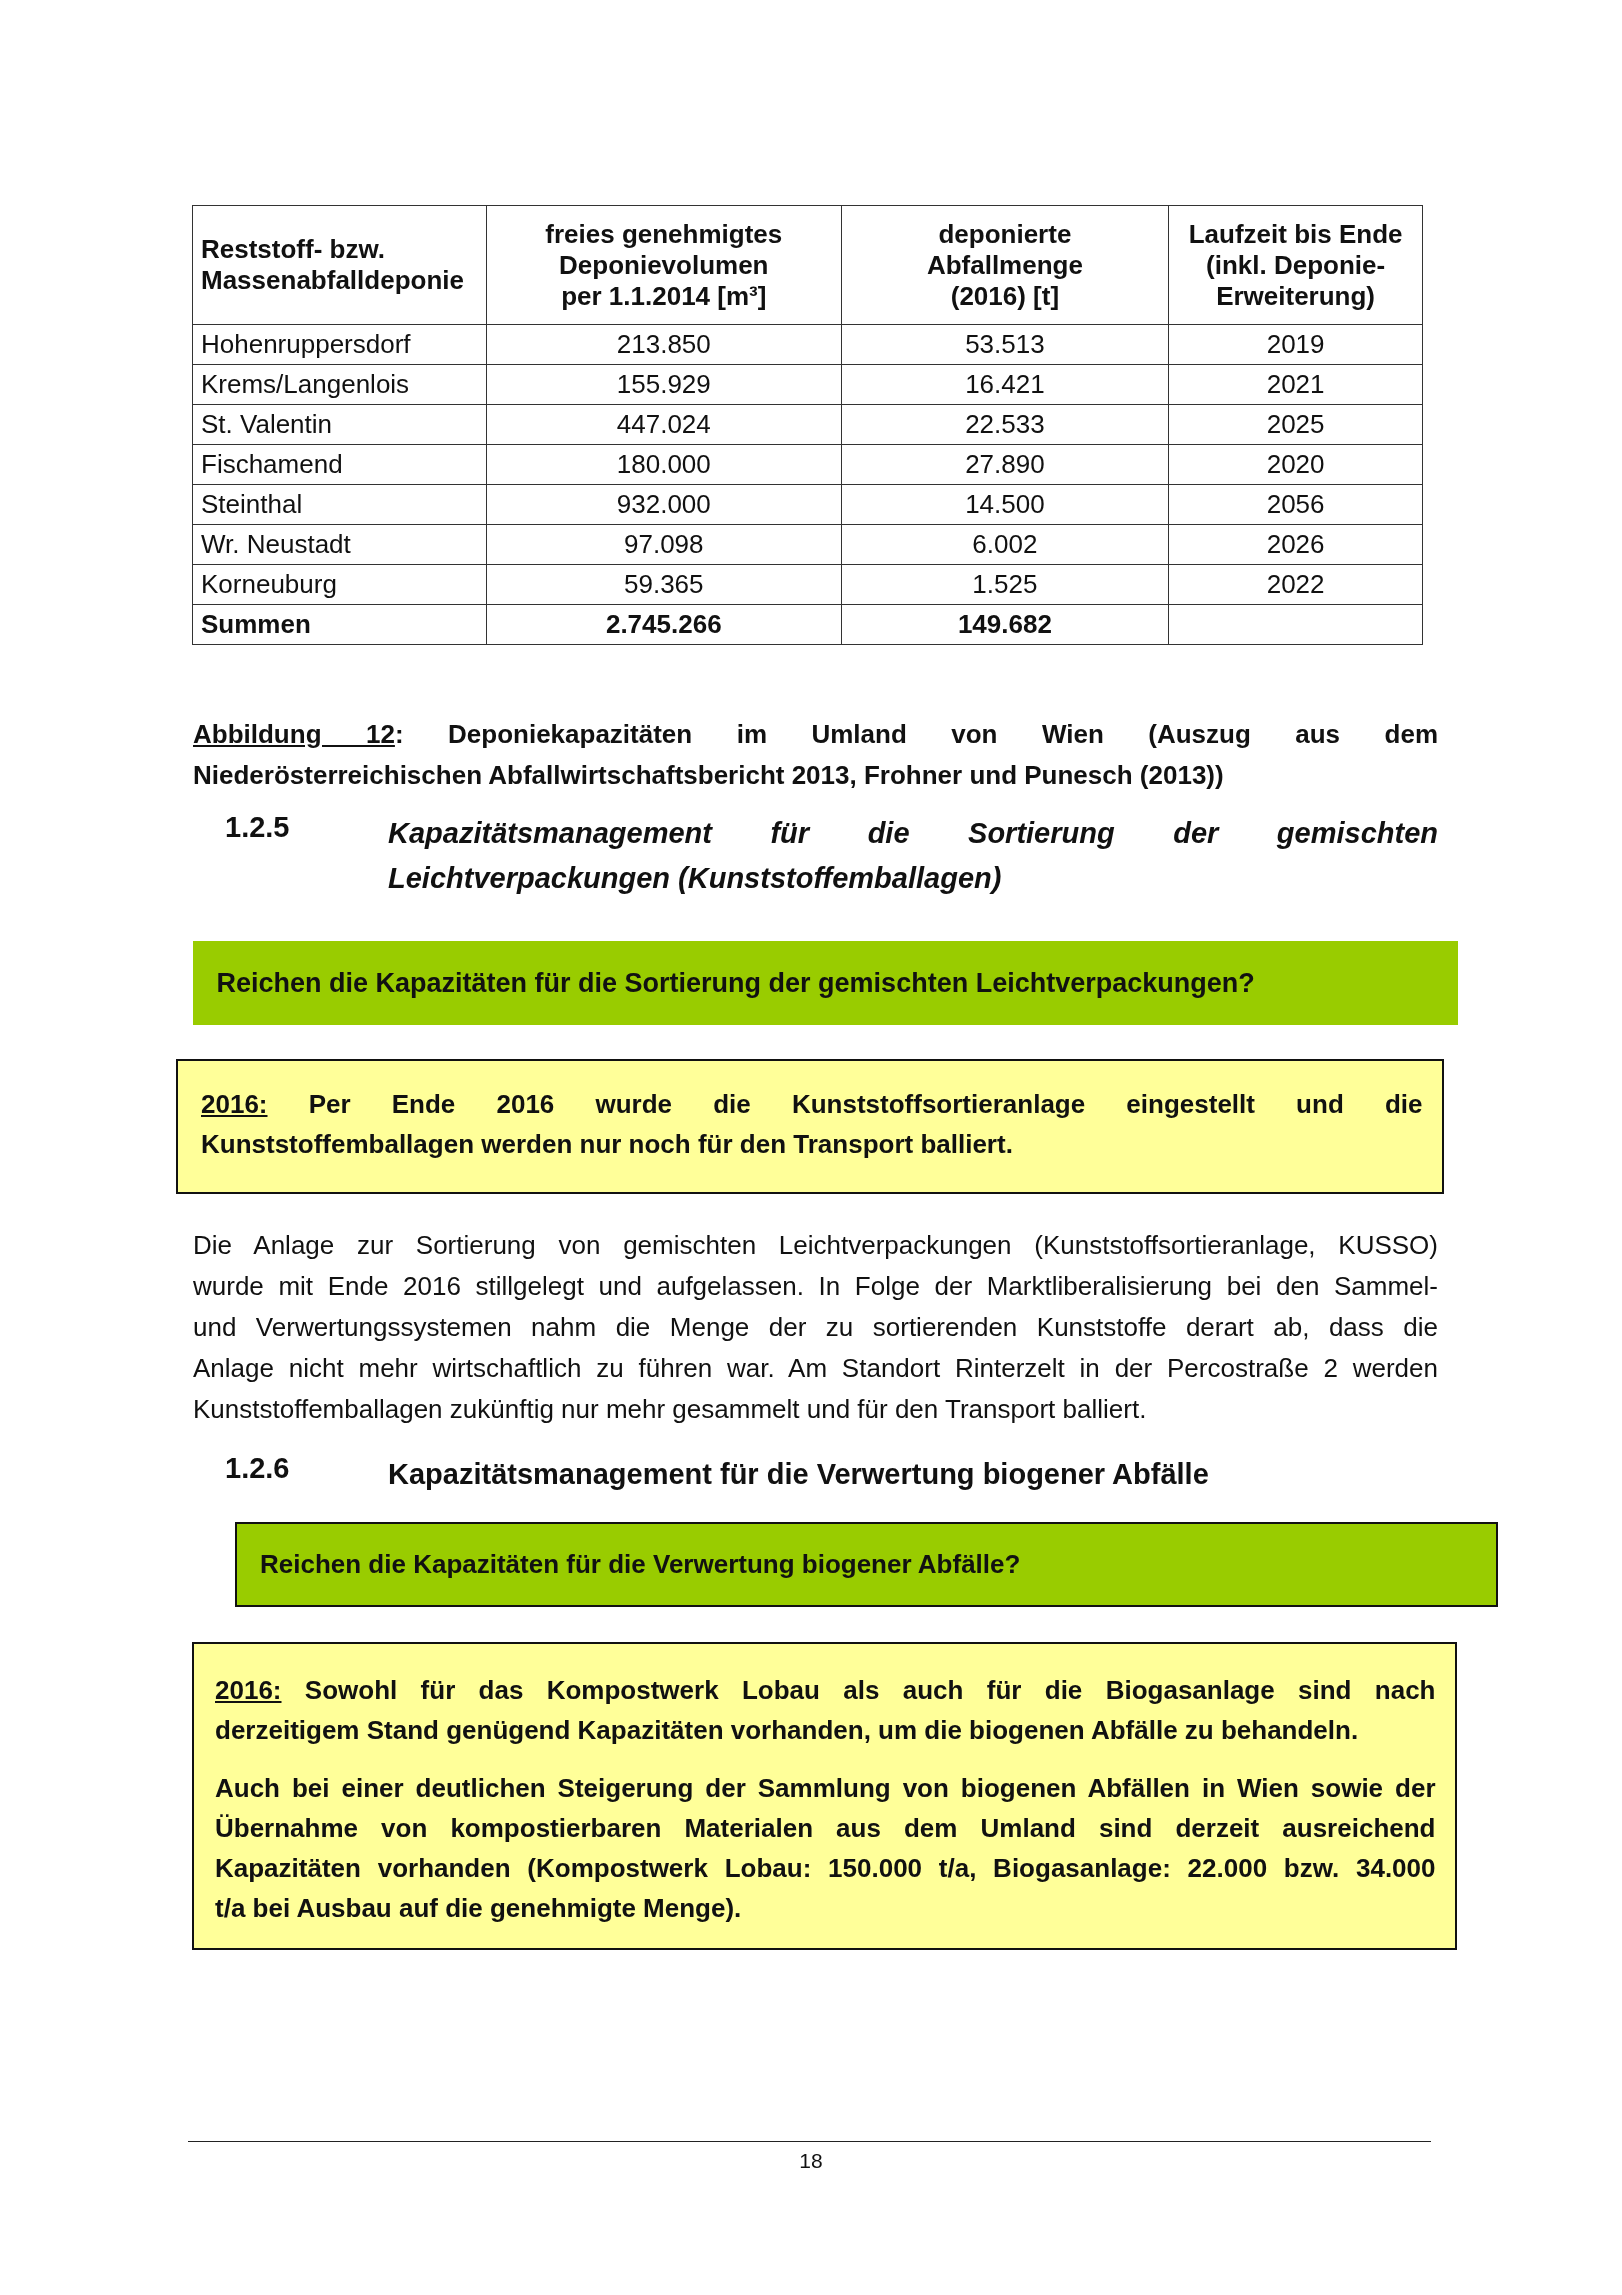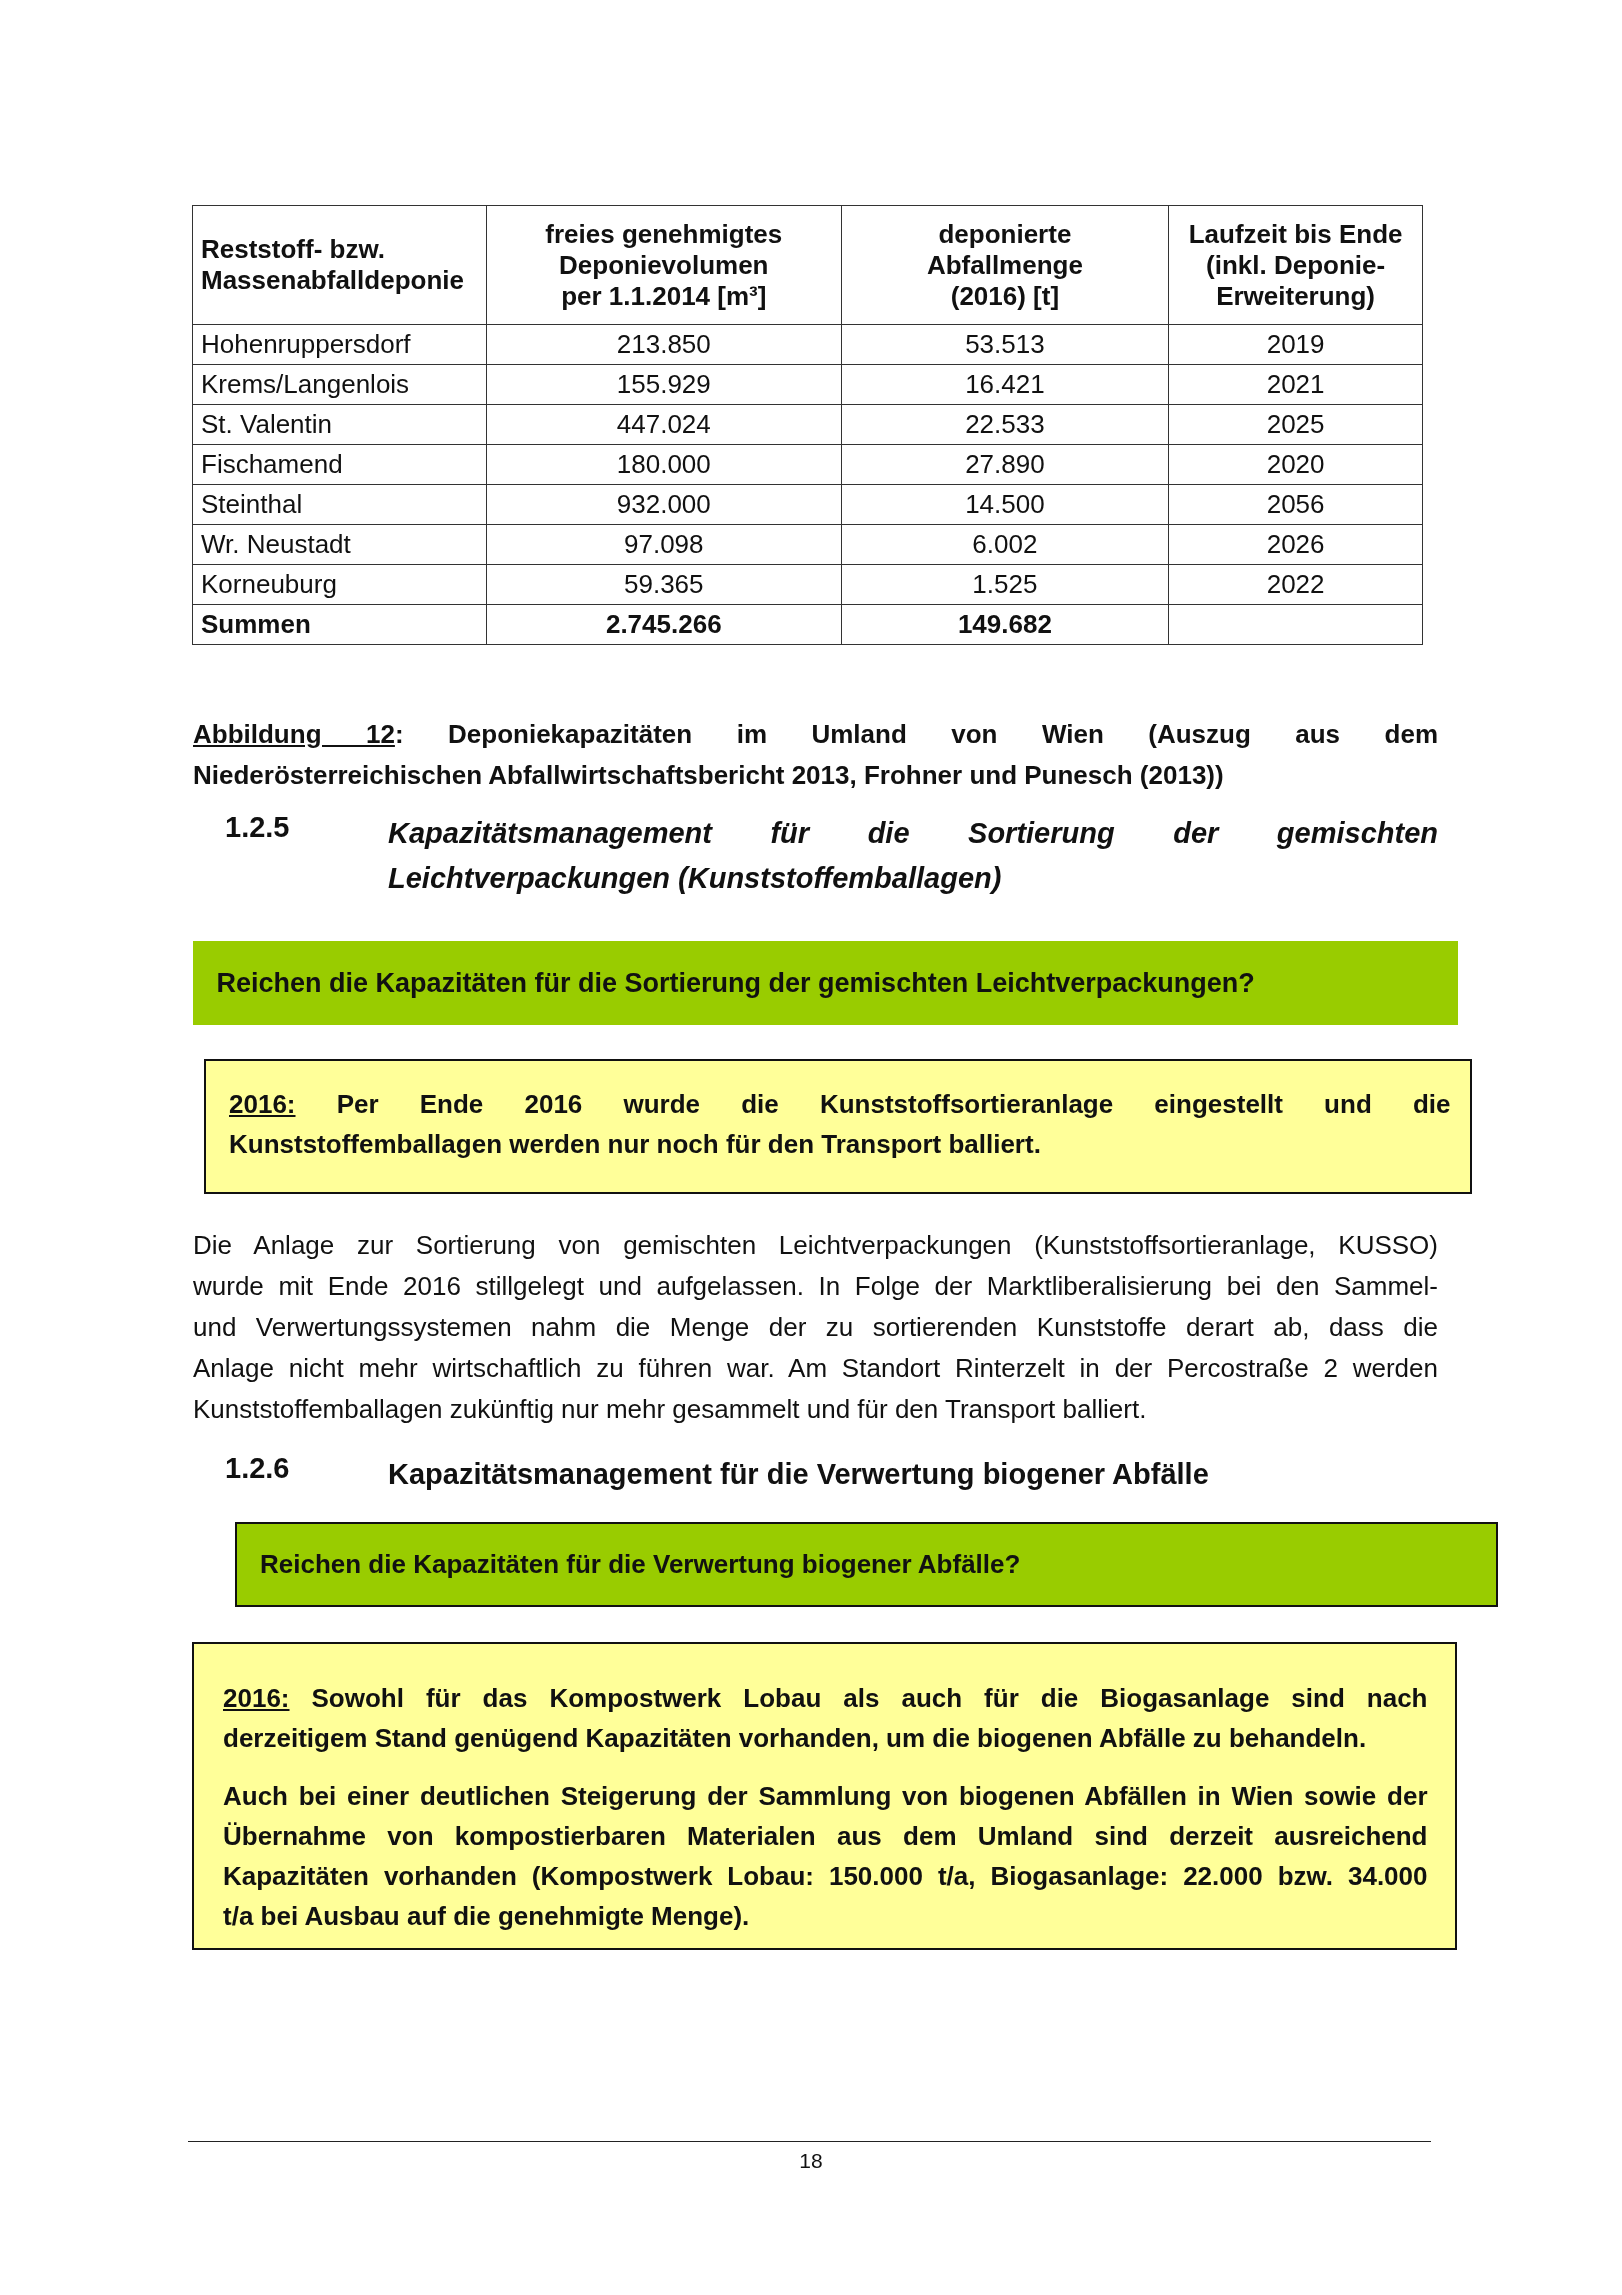--- a/index.html
+++ b/index.html
@@ -27,38 +27,38 @@
   .h-title { font-size: 29px; font-weight: bold; line-height: 45px; }
   .h125-num { left: 225px; top: 811px; }
   .h125-title { left: 388px; top: 811px; width: 1050px; text-align: justify; text-align-last: left; font-style: italic; }
   .h125-title .l1 { display: block; text-align-last: justify; }
   .h126-num { left: 225px; top: 1452px; }
   .h126-title { left: 388px; top: 1452px; width: 1054px; }
 
   .green1 { left: 193px; top: 941px; width: 1265px; height: 84px; background: #99cc00;
             box-sizing: border-box; padding: 0 23.5px; font-size: 27px; font-weight: bold;
             display: flex; align-items: center; }
-  .yellow1 { left: 204px; top: 1059px; width: 1268px; height: 135px; background: #ffff99;
+  .yellow1 { left: 176px; top: 1059px; width: 1268px; height: 135px; background: #ffff99;
              border: 2.4px solid #111; box-sizing: border-box; padding: 23px 19.5px 0 23px;
              font-size: 26px; font-weight: bold; line-height: 40px; }
   .yellow1 .l1 { display: block; text-align: justify; text-align-last: justify; }
   .u { text-decoration: underline; }
 
   .para { left: 193px; top: 1225px; width: 1245px; font-size: 26px; line-height: 41px;
           text-align: justify; }
   .para span.ln { display: block; text-align: justify; text-align-last: justify; }
   .para span.ln.last { text-align-last: left; }
 
   .green2 { left: 195px; top: 1522px; width: 1263px; height: 85px; background: #99cc00;
             border: 2.4px solid #111; box-sizing: border-box; padding: 0 23px; font-size: 26px;
             font-weight: bold; display: flex; align-items: center; margin-left: 40px; }
   .yellow2 { left: 192px; top: 1642px; width: 1265px; height: 308px; background: #ffff99;
              border: 2.4px solid #111; box-sizing: border-box; padding: 26px 19.5px 0 21px;
              font-size: 26px; font-weight: bold; line-height: 40px; }
-  .yellow2 p { margin: 8px; }
+  .yellow2 p { margin: 0; }
   .yellow2 p + p { margin-top: 18px; }
   .yellow2 span.ln { display: block; text-align: justify; text-align-last: justify; }
   .yellow2 span.ln.last { text-align-last: left; }
 
   .footer-line { left: 188px; top: 2141px; width: 1243px; height: 0; border-top: 1.6px solid #222; }
   .page-num { left: 0; top: 2149px; width: 1622px; text-align: center; font-size: 21px; }
 </style>
 </head>
 <body>
 

